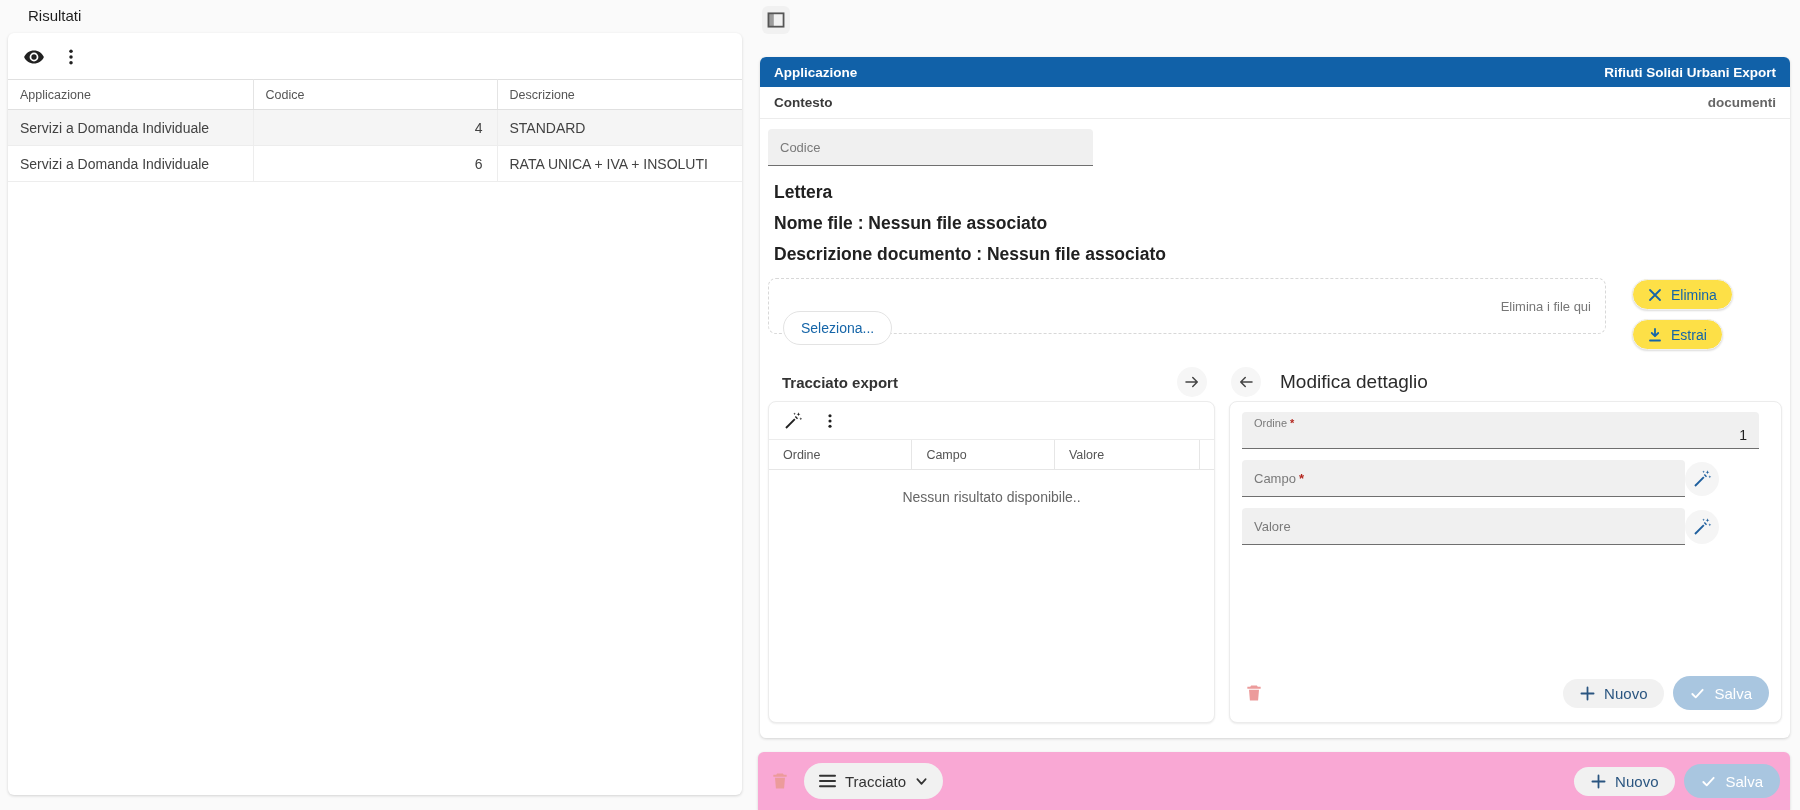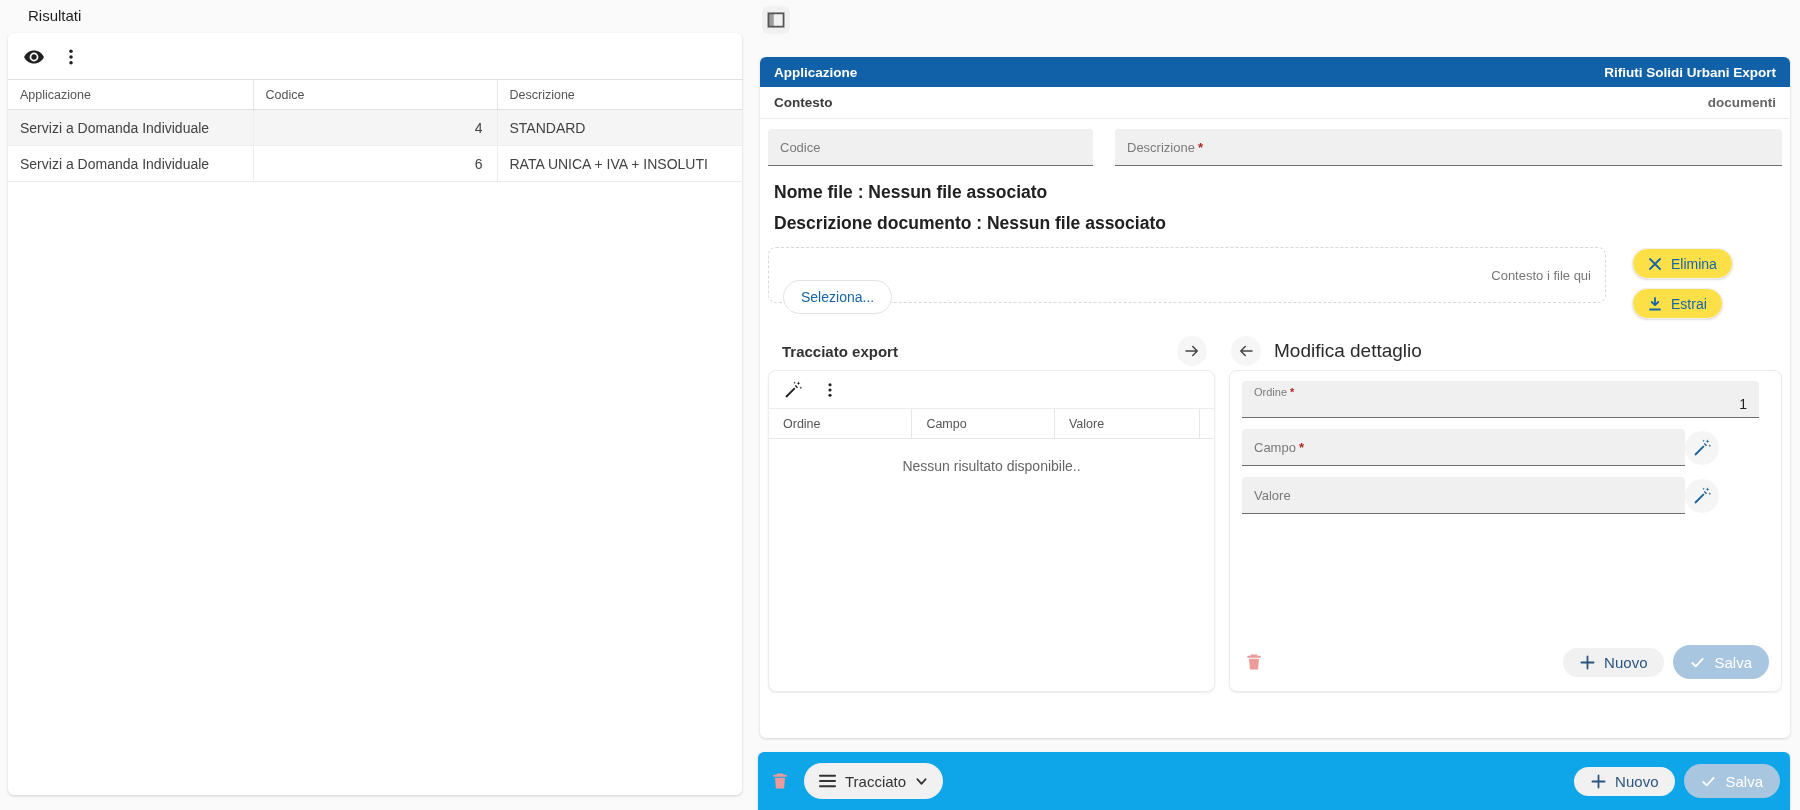--- a/index.html
+++ b/index.html
@@ -121,21 +121,21 @@
   .mini-header { display:flex; height:30px; border-bottom:1px solid #e6e6e6; align-items:stretch; }
   .mini-header .mh-cell {
     font-size:12.5px; color:#555; display:flex; align-items:center; padding-left:14px;
     border-right:1px solid #e6e6e6;
   }
   .mh-ordine { width:162px; } .mh-campo { width:161px; } .mh-valore { width:164px; }
   .mh-extra { flex:1; border-right:none !important; }
   .empty-msg { text-align:center; color:#666; font-size:14px; padding-top:19px; }
 
   .detail-section { flex:1; display:flex; flex-direction:column; }
-  .detail-header { height:38px; display:flex; align-items:center; gap:13px; padding-left:2px; }
+  .detail-header { height:38px; display:flex; align-items:center; gap:19px; padding-left:2px; }
   .detail-title { font-size:19px; color:#2b2b2b; font-weight:500; }
   .detail-card {
     height:322px; background:#fff; border:1px solid #ececec; border-radius:8px;
     box-shadow:0 1px 2px rgba(0,0,0,.08);
     display:flex; flex-direction:column; padding:10px 12px;
   }
   .ordine-field { margin-right:10px; }
   .field-row { display:flex; align-items:center; margin-top:11px; padding-right:50px; }
   .field-row .text-field { flex:1; }
   .wand-btn {
@@ -149,21 +149,21 @@
     height:29px; border-radius:17px; background:#f1f1f1; color:#2a5580; font-size:15px; font-weight:500;
     display:inline-flex; align-items:center; gap:9px; padding:0 17px; border:none; cursor:pointer;
   }
   .salva-btn {
     height:34px; border-radius:17px; background:#a9c6e0; color:#fff; font-size:15px; font-weight:500;
     display:inline-flex; align-items:center; gap:9px; padding:0 17px; border:none; margin-left:9px; cursor:default;
   }
 
   .footer-card {
     position:absolute; left:10px; top:752px; width:1032px; height:58px;
-    background:#0ea5e9; border-radius:6px 6px 0 0; box-shadow:0 1px 3px rgba(0,0,0,.16);
+    background:#f9a8d4; border-radius:6px 6px 0 0; box-shadow:0 1px 3px rgba(0,0,0,.16);
     display:flex; align-items:center; padding:0 10px 0 12px;
   }
   .tracciato-btn {
     margin-left:14px; height:36px; border-radius:18px; background:#f1f1f1; border:none; cursor:pointer;
     color:#333; font-size:15px; display:flex; align-items:center; gap:9px; padding:0 15px;
   }
 </style>
 </head>
 <body>
 
@@ -241,34 +241,32 @@
 
     <div class="context-row">
       <span class="context-label">Contesto</span>
       <span class="context-value">documenti</span>
     </div>
 
     <div class="fields-row">
       <div class="text-field codice-field">
         <span class="ph">Codice</span>
       </div>
-      <div class="text-field descrizione-field">
-        <span class="ph"><span>Descrizione</span><span class="req">*</span></span>
-      </div>
     </div>
 
     <div class="doc-block">
+      <div class="doc-line">Lettera</div>
       <div class="doc-line">Nome file : Nessun file associato</div>
       <div class="doc-line">Descrizione documento : Nessun file associato</div>
     </div>
 
     <div class="upload-row">
       <div class="dropzone">
         <button class="select-btn">Seleziona...</button>
-        <span class="drag-label">Contesto i file qui</span>
+        <span class="drag-label">Elimina i file qui</span>
       </div>
       <div class="upload-actions">
         <button class="pill-btn">
           <span>
             <svg width="14" height="14" viewBox="0 0 14 14">
                 <path d="M2 2l10 10M12 2L2 12" stroke="currentColor" stroke-width="1.8" fill="none" stroke-linecap="round"></path>
               </svg>
           </span>
           <span>Elimina</span>
         </button>

